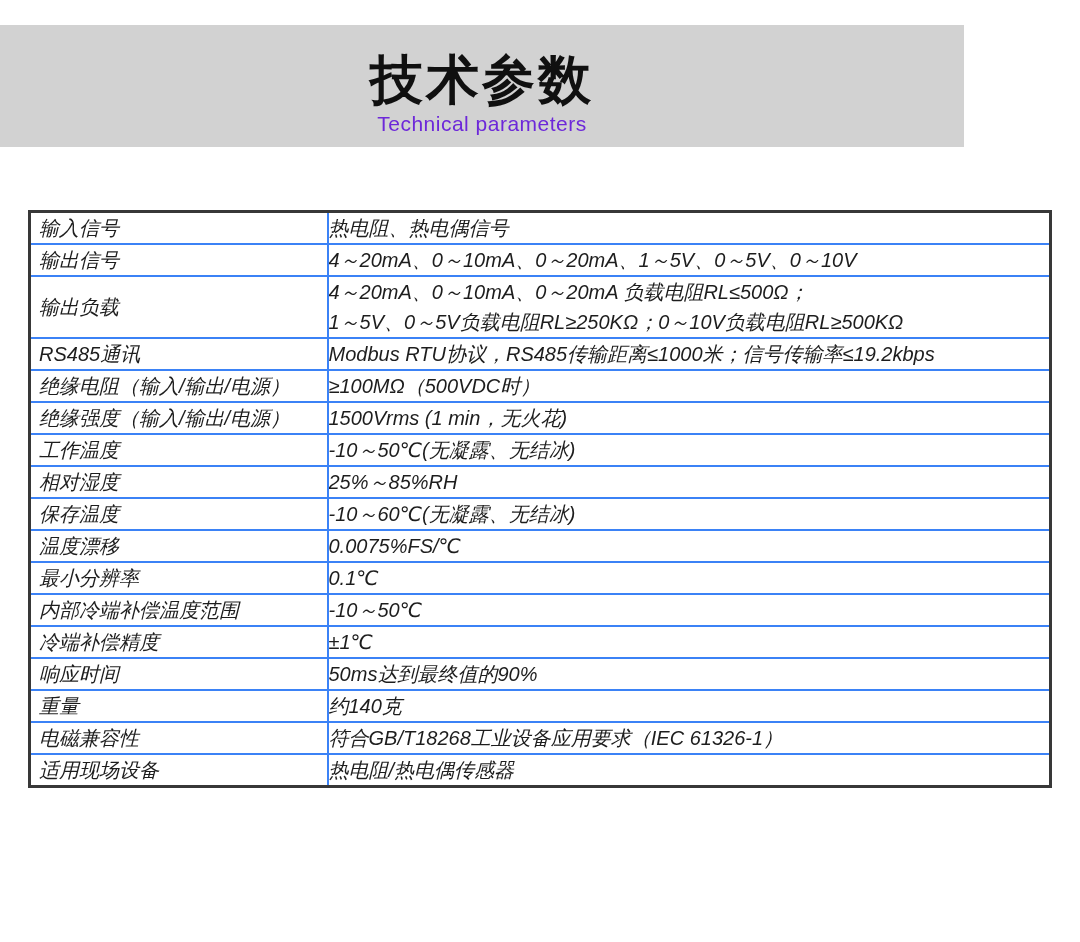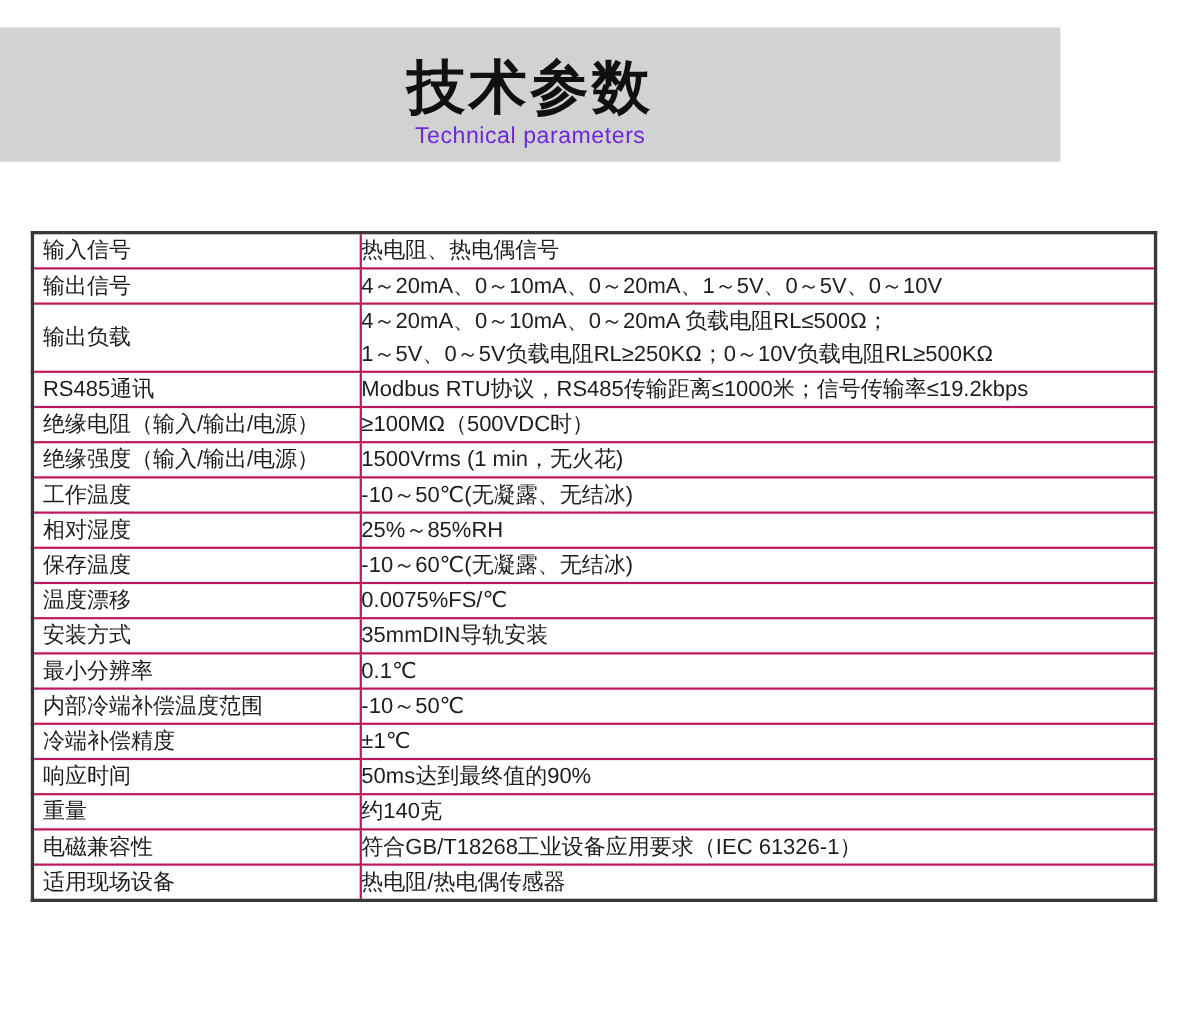--- a/index.html
+++ b/index.html
@@ -53,29 +53,30 @@
     left: 28px;
     top: 210px;
     width: 1021px;
     border-collapse: collapse;
     table-layout: fixed;
     border: 3px solid #383838;
   }
   .spec-table col.c-label { width: 298px; }
   .spec-table col.c-value { width: 723px; }
   .spec-table td {
-    border: 2px solid #be185d;
+    border: 2px solid #3b82f6;
     height: 31px;
     padding: 0;
     font-size: 20px;
     color: #1d1d1d;
     line-height: 30px;
     vertical-align: middle;
     overflow: hidden;
     white-space: pre-line;
+    font-style: italic;
   }
   .spec-table td.label { padding-left: 8px; }
   .spec-table td.value { }
   .spec-table tr.tall td { height: 62px; }
 </style>
 </head>
 <body>
 
 <div class="page">
 
@@ -125,24 +126,20 @@
       </tr>
       <tr>
         <td class="label">保存温度</td>
         <td class="value">-10～60℃(无凝露、无结冰)</td>
       </tr>
       <tr>
         <td class="label">温度漂移</td>
         <td class="value">0.0075%FS/℃</td>
       </tr>
       <tr>
-        <td class="label">安装方式</td>
-        <td class="value">35mmDIN导轨安装</td>
-      </tr>
-      <tr>
         <td class="label">最小分辨率</td>
         <td class="value">0.1℃</td>
       </tr>
       <tr>
         <td class="label">内部冷端补偿温度范围</td>
         <td class="value">-10～50℃</td>
       </tr>
       <tr>
         <td class="label">冷端补偿精度</td>
         <td class="value">±1℃</td>

